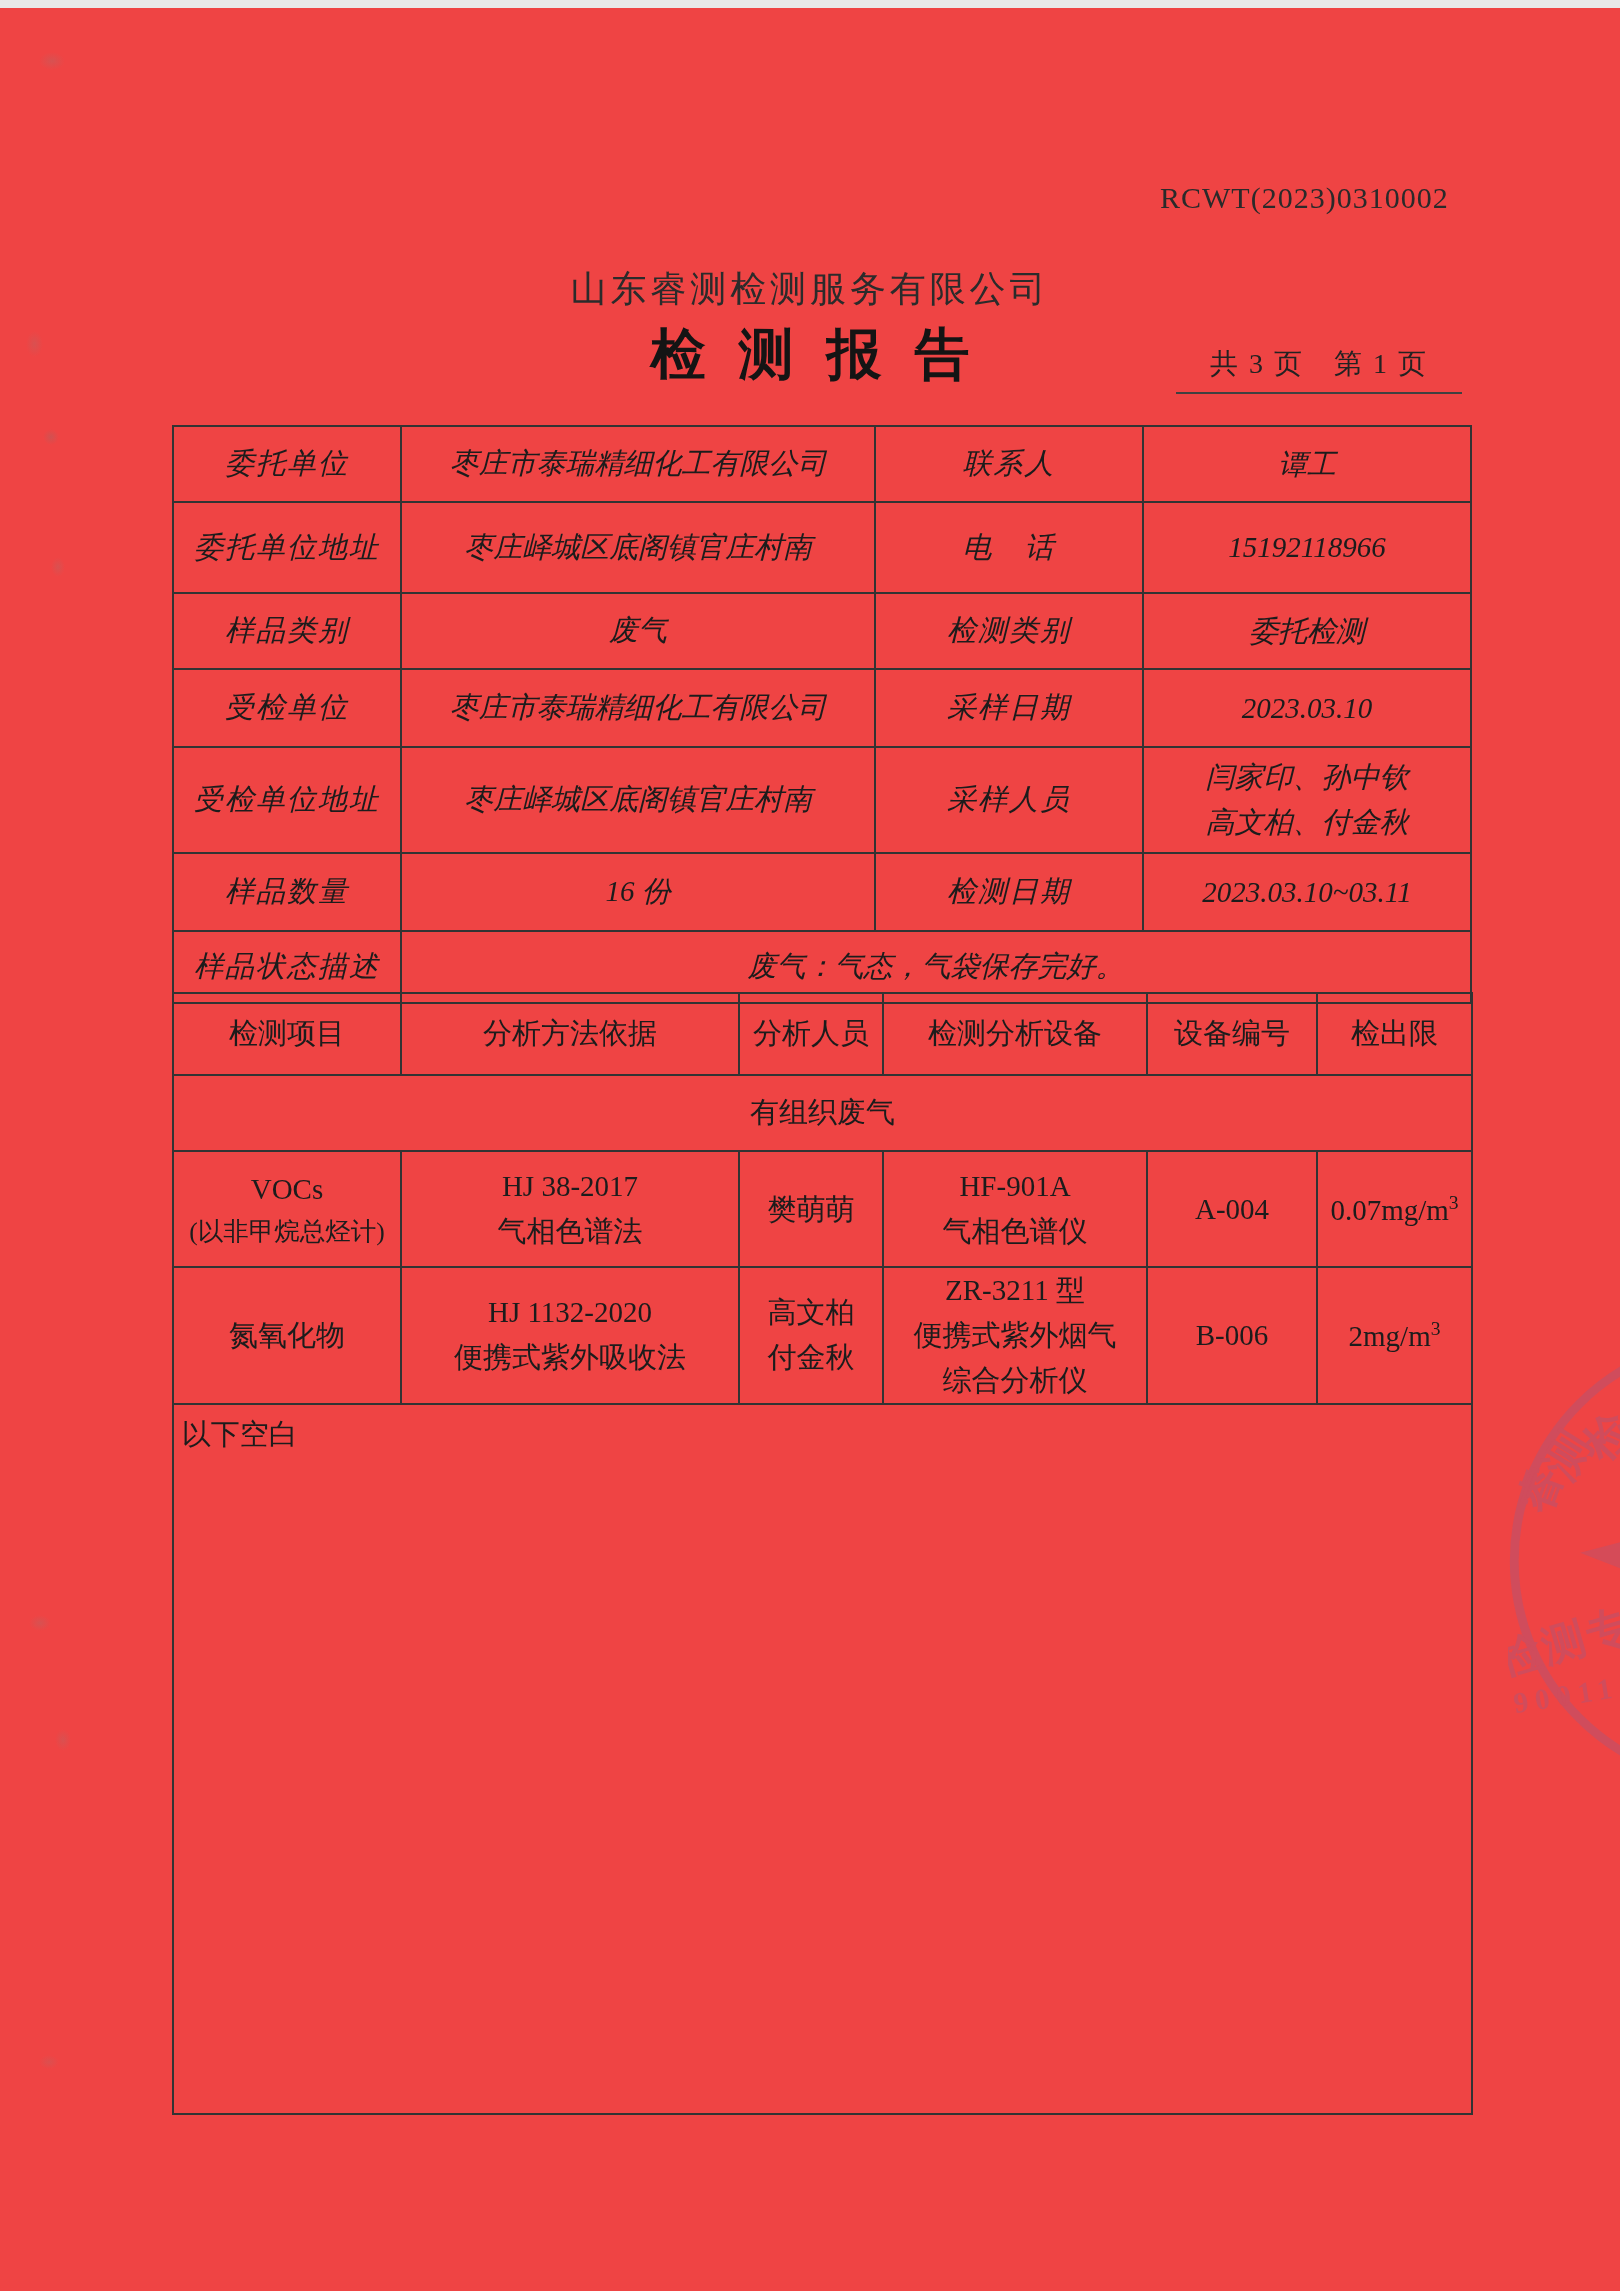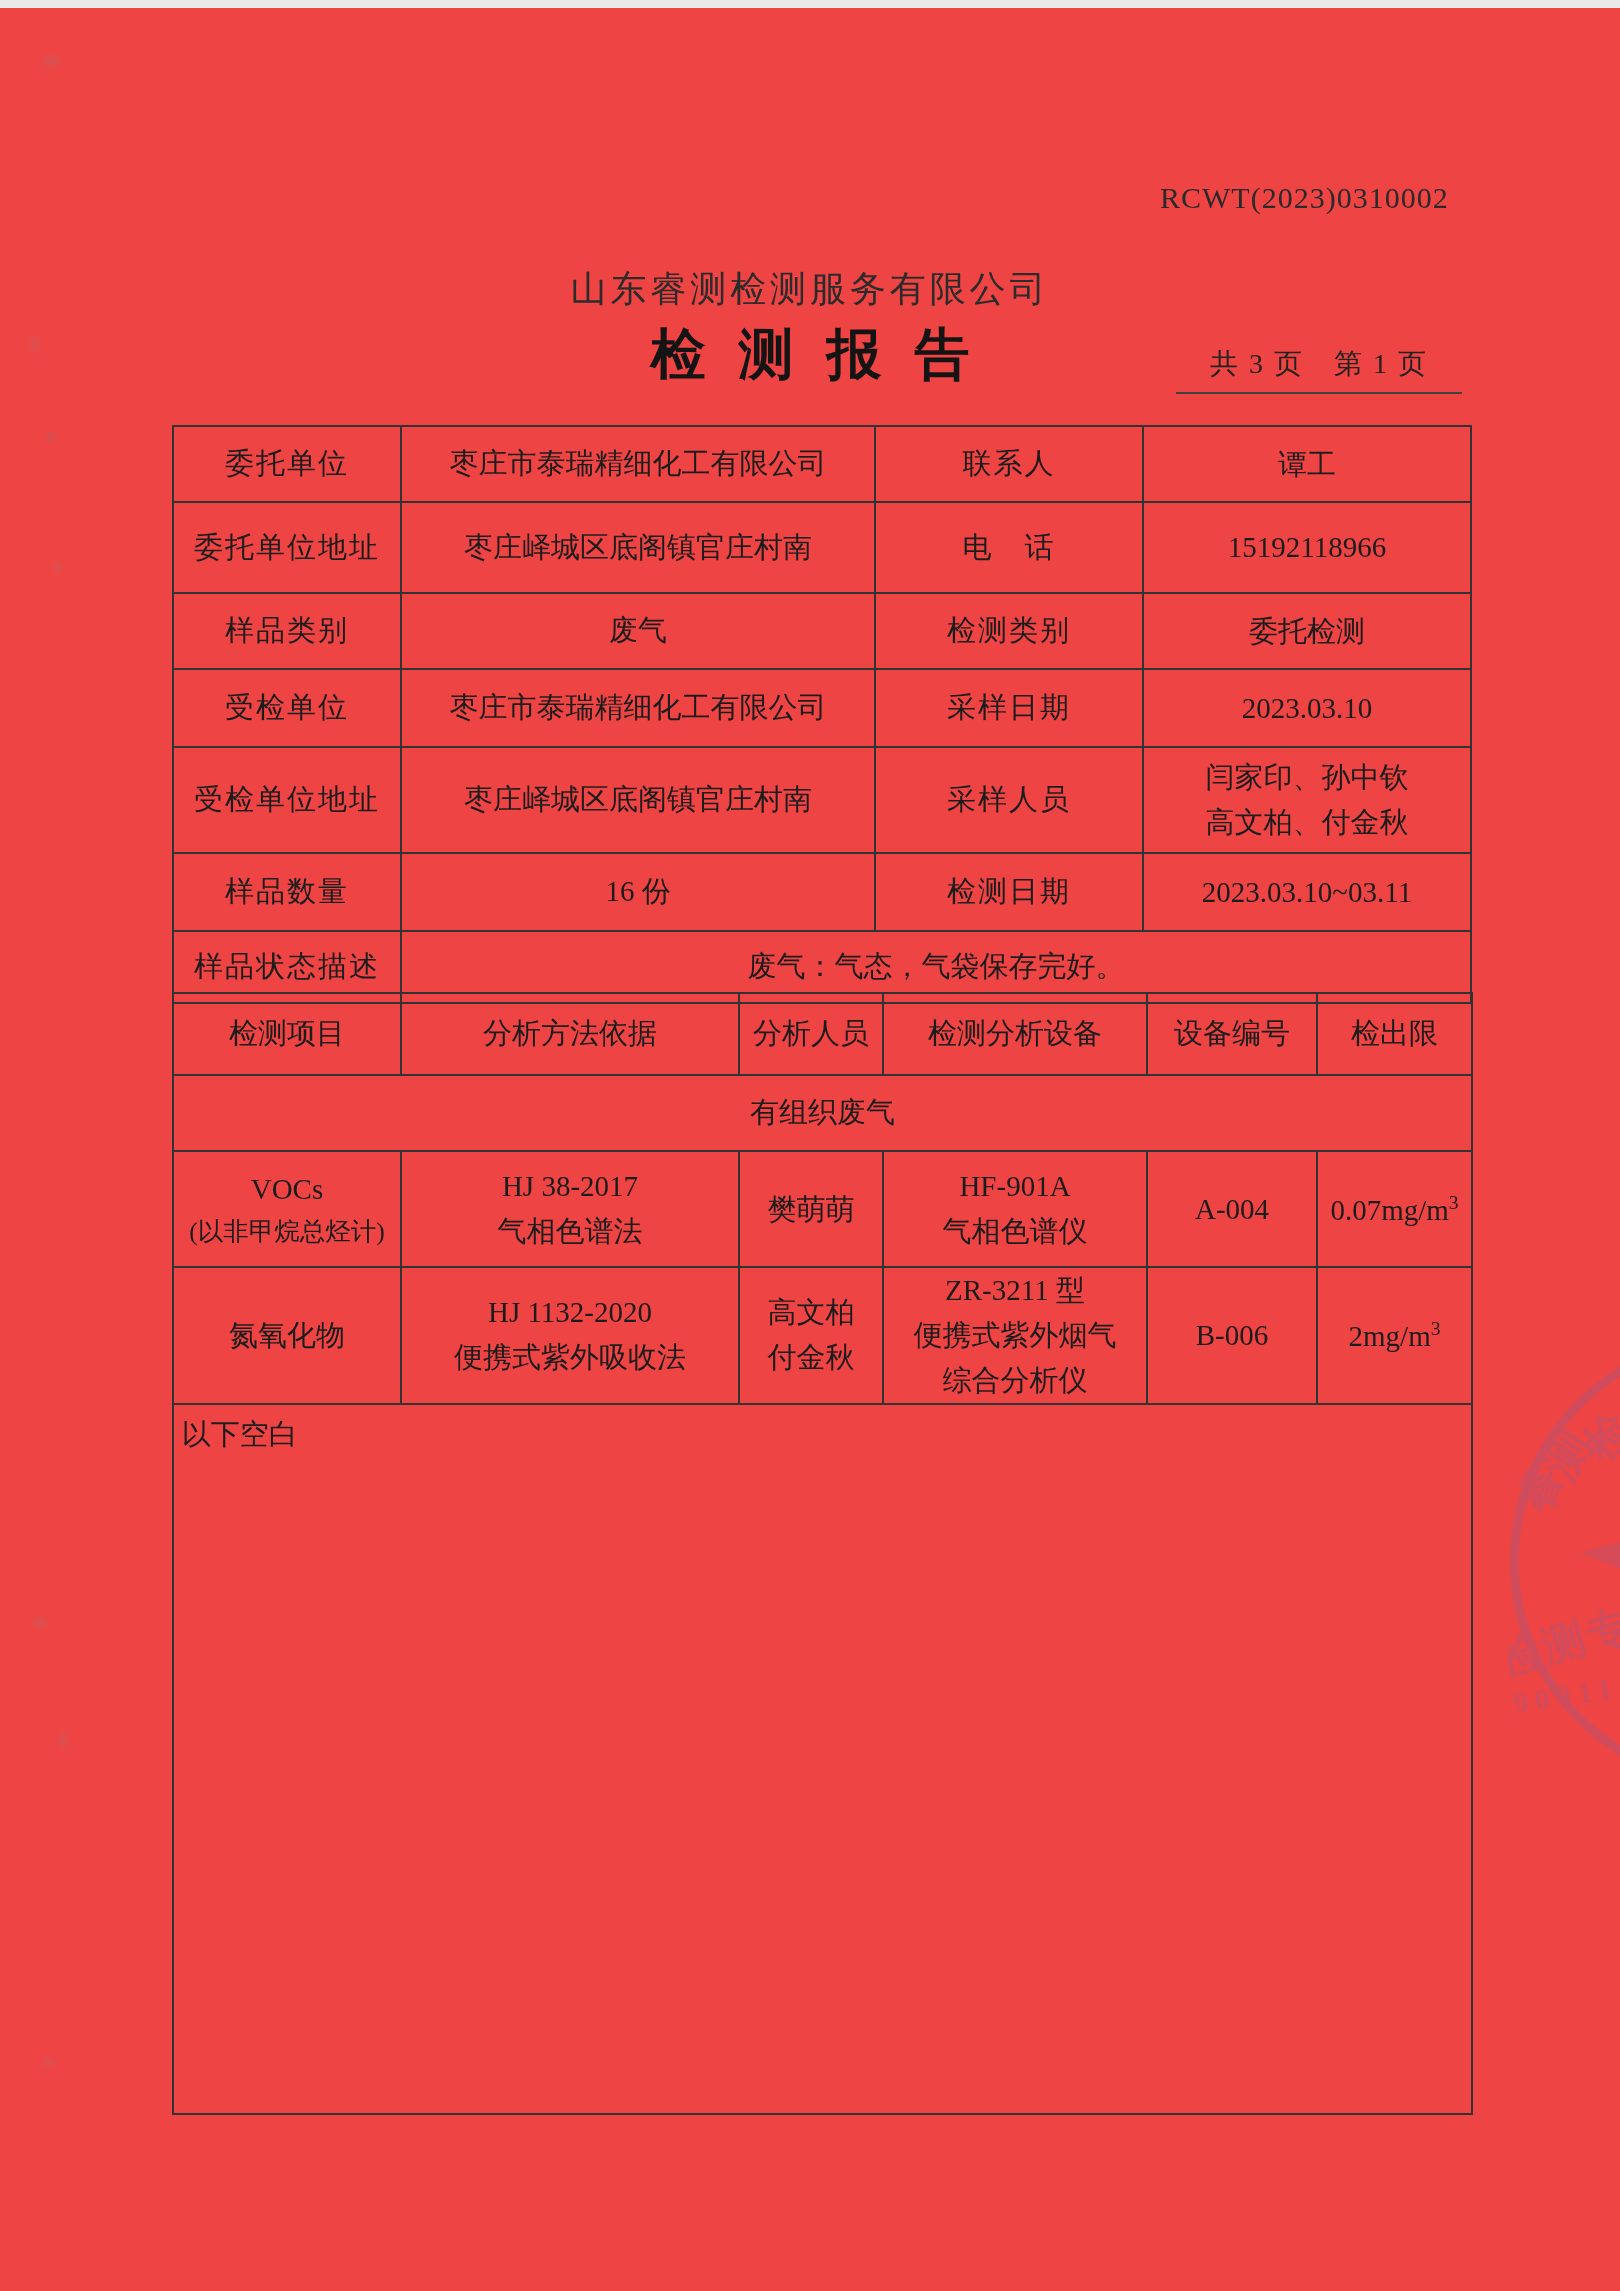--- a/index.html
+++ b/index.html
@@ -26,21 +26,21 @@
     text-align:center;font-size:55px;font-weight:700;
     letter-spacing:33px;padding-left:33px;color:#141414;
   }
   .pagination{
     position:absolute;top:337px;left:1176px;width:286px;
     text-align:center;font-size:28px;letter-spacing:2px;color:#222;
     border-bottom:2px solid #404040;padding-bottom:8.8px;
   }
   
   table{border-collapse:collapse;table-layout:fixed;}
-  .info-table{position:absolute;top:417px;left:172px;width:1299px;}
+  .info-table{position:absolute;top:417px;left:172px;width:1299px;font-style:italic;}
   .method-table{position:absolute;top:984px;left:172px;width:1299px;}
   td,th{
     border:2px solid #333;
     text-align:center;vertical-align:middle;
     font-size:29px;font-weight:normal;
     padding:0;overflow:hidden;color:#1c1c1c;
   }
   .lab{letter-spacing:2px;}
   .line{line-height:1.55;}
   .sub-line{font-size:25.5px;}

